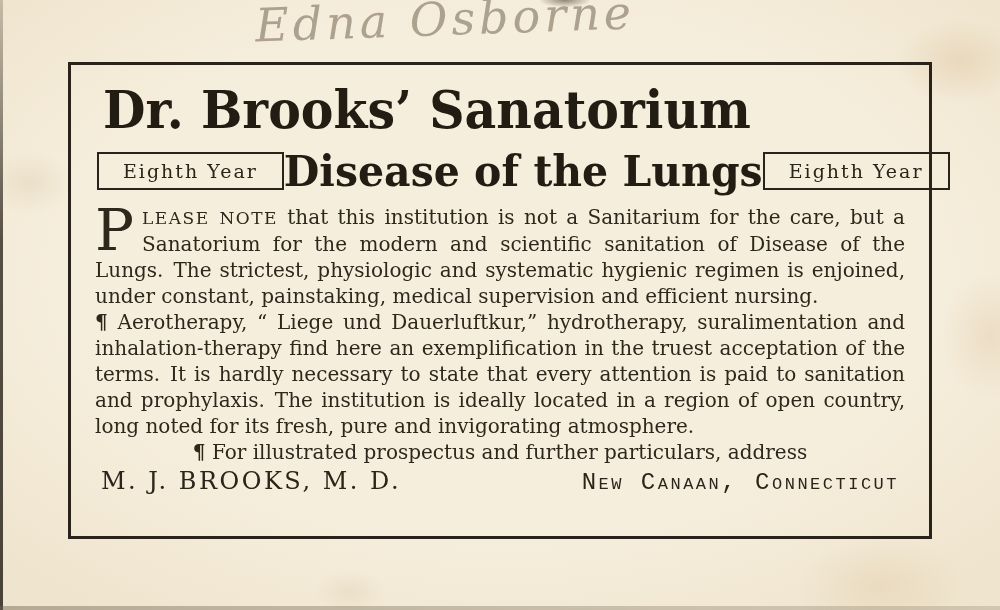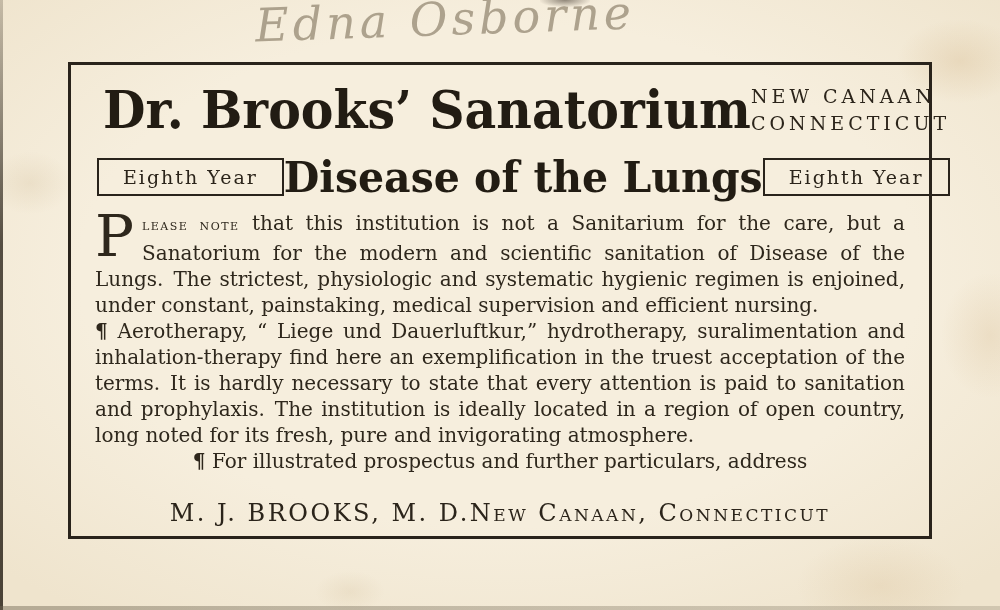--- a/index.html
+++ b/index.html
@@ -68,21 +68,21 @@
   .location {
     font-size: 19px; letter-spacing: 4px; line-height: 1.4;
     white-space: nowrap; text-align: left;
   }
   .treatment {
     text-align: center; font-size: 16px; letter-spacing: 3px;
     margin-top: 8px;
   }
   .disease-row {
     display: flex; justify-content: space-between; align-items: center;
-    margin-top: 14px; padding: 0 2px;
+    margin-top: 8px; padding: 0 2px;
   }
   .year-badge {
     border: 2px solid #29231b;
     font-size: 19px; letter-spacing: 2px;
     padding: 6px 24px;
     white-space: nowrap;
   }
   .disease-title {
     font-size: 41px; font-weight: bold; white-space: nowrap;
     transform: scaleY(1.05);
@@ -95,47 +95,43 @@
     color: #2e271c;
   }
   .body-text p { margin: 0; }
   .body-text p.last { text-align: center; }
   .dropcap {
     float: left;
     font-size: 58px; line-height: 46px;
     padding: 3px 8px 0 0;
     font-weight: normal;
   }
-  .smallcaps { font-size: 11px; letter-spacing: 1.5px; }
+  .smallcaps { font-size: 17px; letter-spacing: 1.5px; }
   .pilcrow { font-weight: bold; }
   .footer-row {
-    display: flex; justify-content: center; align-items: baseline;
-    margin-top: 25px; padding: 0 6px;
+    display: flex; justify-content: space-between; align-items: baseline;
+    margin-top: 2px; padding: 0 6px;
   }
   .doctor { font-size: 24px; letter-spacing: 2.5px; white-space: nowrap; }
-  .address { font-size: 24px; font-variant: small-caps; letter-spacing: 2.5px; white-space: nowrap; }
+  .address { font-size: 24px; font-variant: small-caps; letter-spacing: 2.5px; white-space: nowrap; font-family: Liberation Mono, monospace; }
 </style>
 </head>
 <body>
 
 <div class="card">
   <div class="edge-left"></div>
   <div class="edge-bottom"></div>
   <div class="top-smudge"></div>
 
   <div class="handwriting">Edna Osborne</div>
 
   <div class="frame">
 
     <div class="header-row">
       <div class="main-title">Dr. Brooks’ Sanatorium</div>
-      <div class="location">
-        <div>NEW CANAAN</div>
-        <div>CONNECTICUT</div>
-      </div>
     </div>
 
 
     <div class="disease-row">
       <div class="year-badge">Eighth Year</div>
       <div class="disease-title">Disease of the Lungs</div>
       <div class="year-badge">Eighth Year</div>
     </div>
 
     <div class="body-text">

